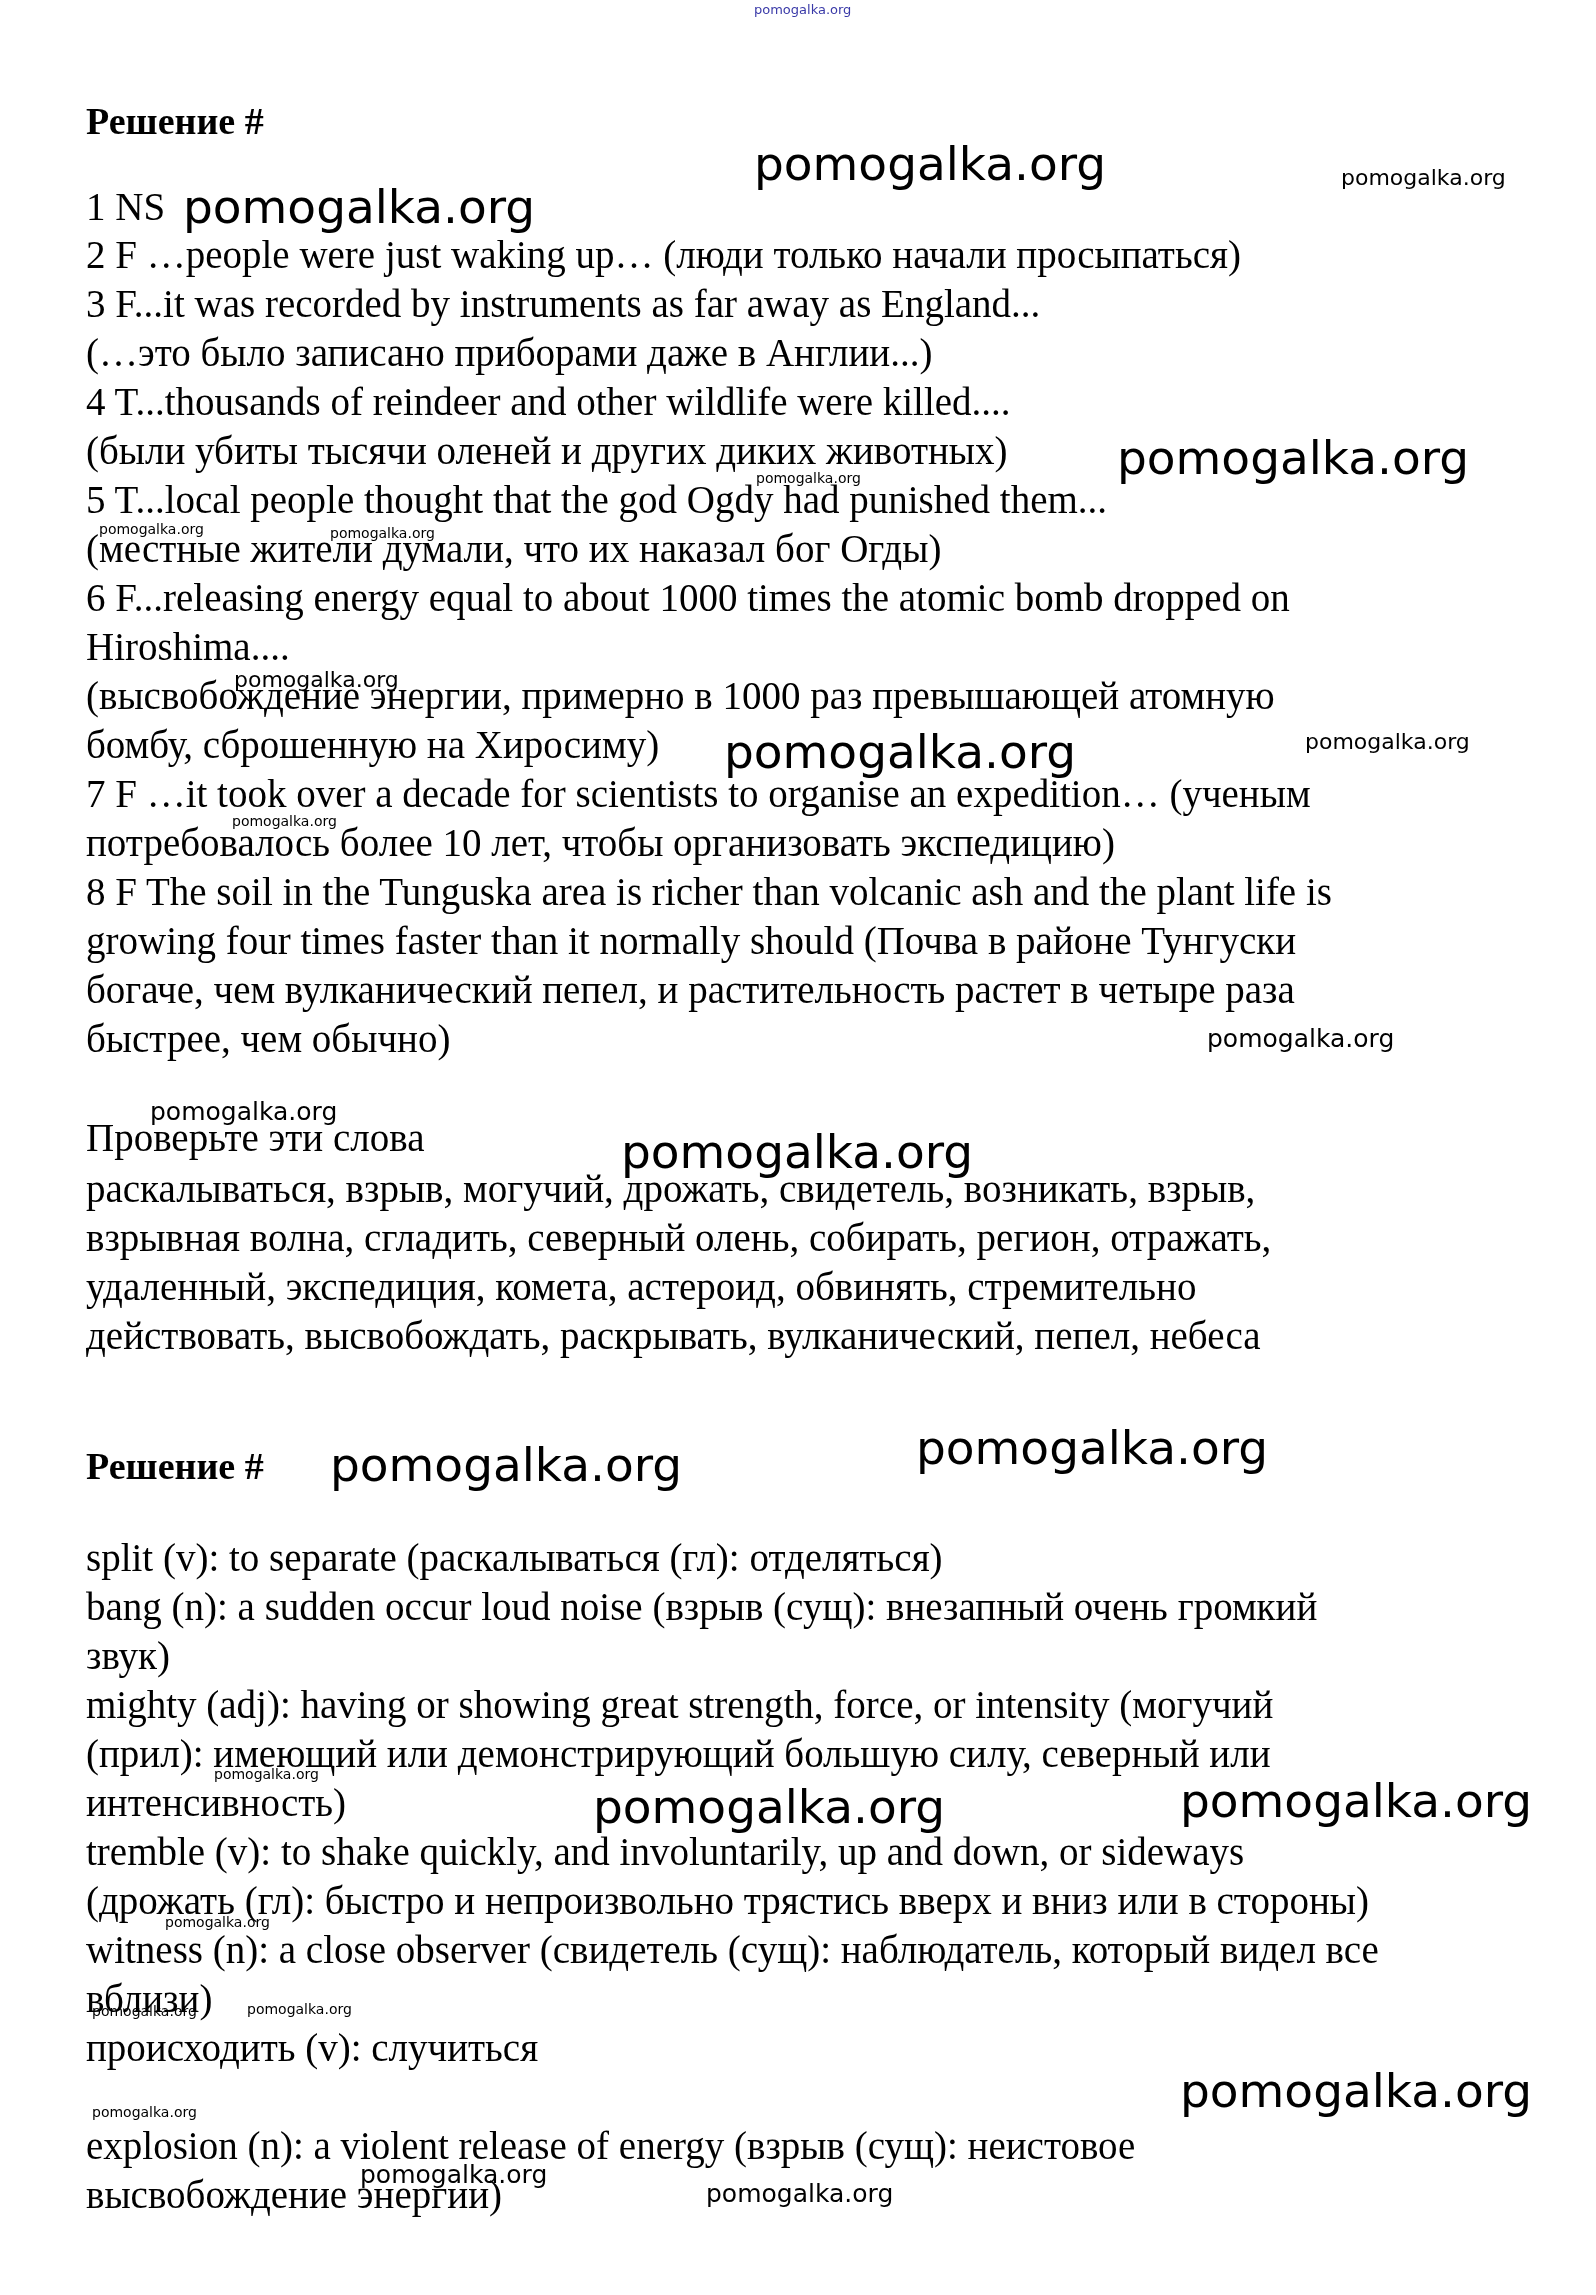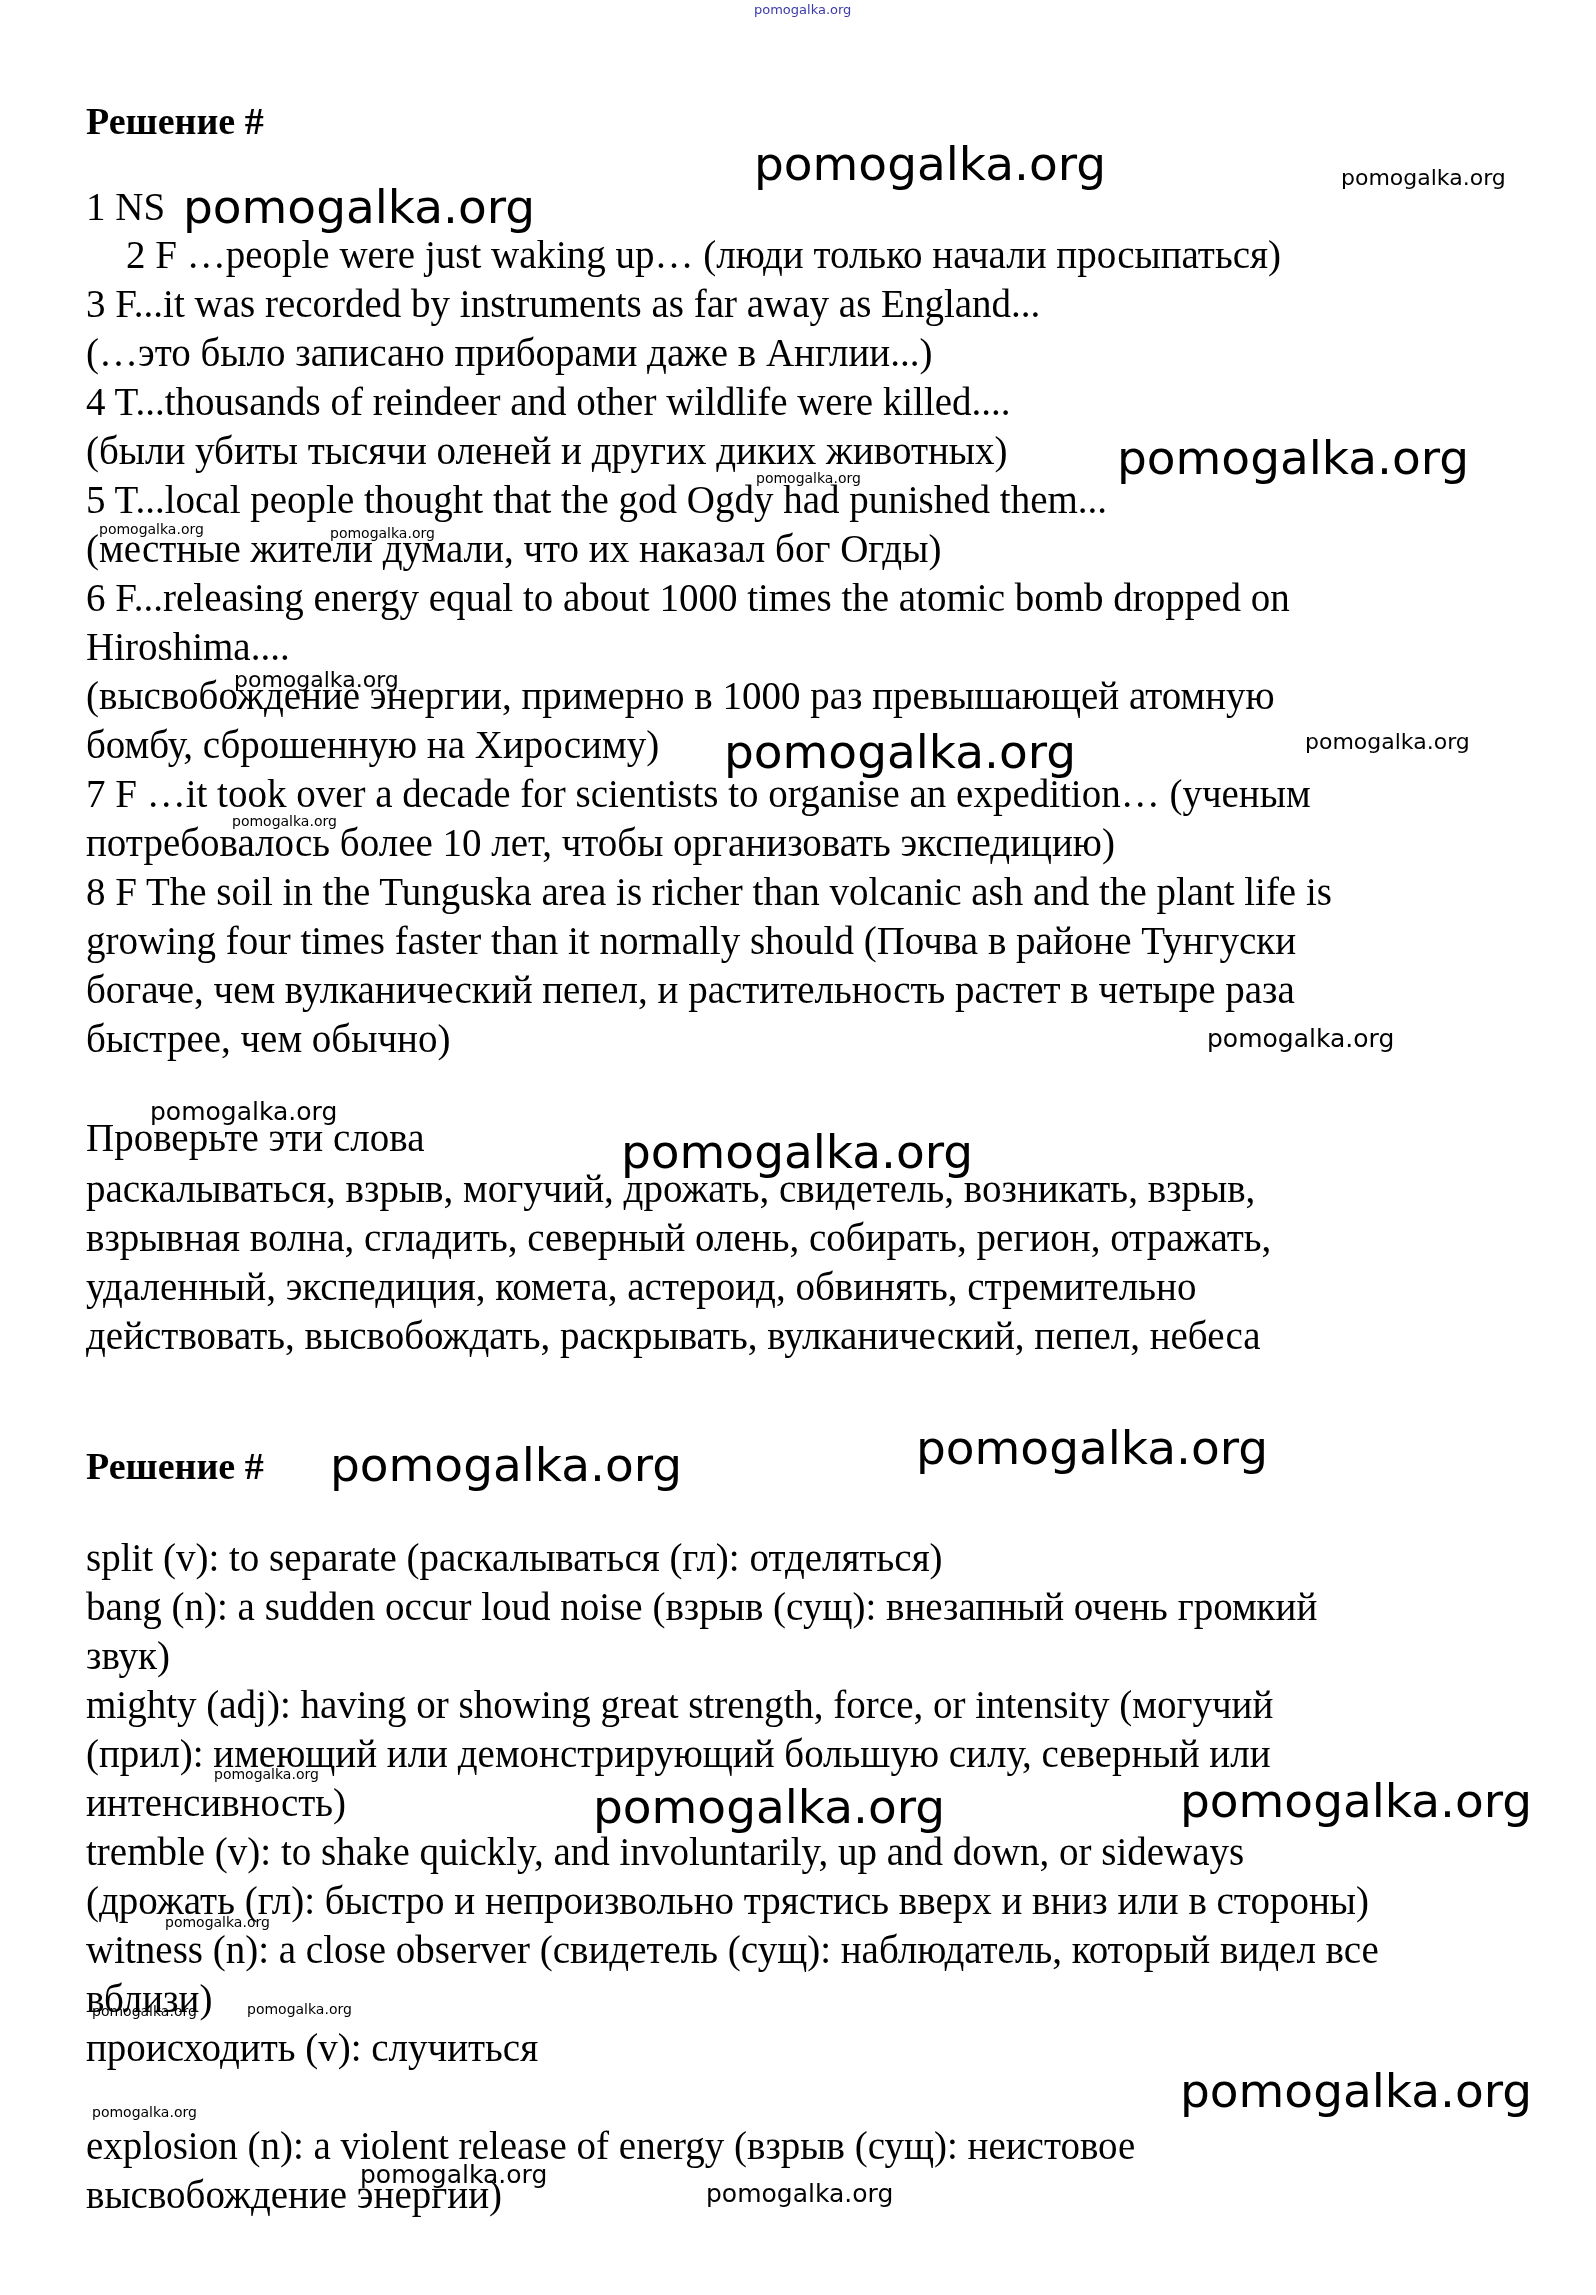--- a/index.html
+++ b/index.html
@@ -25,21 +25,21 @@
 </head>
 <body>
 
 <div class="page">
 
   <div class="wm top" style="left:754px;top:2.9px;">pomogalka.org</div>
 
   <div class="line heading" style="top:102px;">Решение #</div>
 
   <div class="line" style="top:187px;">1 NS</div>
-  <div class="line" style="top:235px;margin-left:40px;">2 F …people were just waking up… (люди только начали просыпаться)</div>
+  <div class="line" style="top:235px;">2 F …people were just waking up… (люди только начали просыпаться)</div>
   <div class="line" style="top:284px;">3 F...it was recorded by instruments as far away as England...</div>
   <div class="line" style="top:333px;">(…это было записано приборами даже в Англии...)</div>
   <div class="line" style="top:382px;">4 T...thousands of reindeer and other wildlife were killed....</div>
   <div class="line" style="top:431px;">(были убиты тысячи оленей и других диких животных)</div>
   <div class="line" style="top:480px;">5 T...local people thought that the god Ogdy had punished them...</div>
   <div class="line" style="top:529px;">(местные жители думали, что их наказал бог Огды)</div>
   <div class="line" style="top:578px;">6 F...releasing energy equal to about 1000 times the atomic bomb dropped on</div>
   <div class="line" style="top:627px;">Hiroshima....</div>
   <div class="line" style="top:676px;">(высвобождение энергии, примерно в 1000 раз превышающей атомную</div>
   <div class="line" style="top:725px;">бомбу, сброшенную на Хиросиму)</div>

